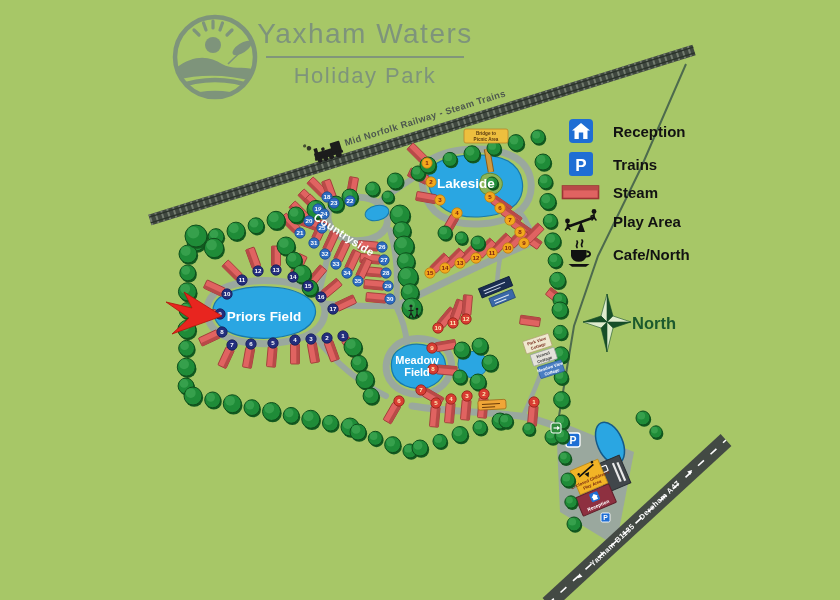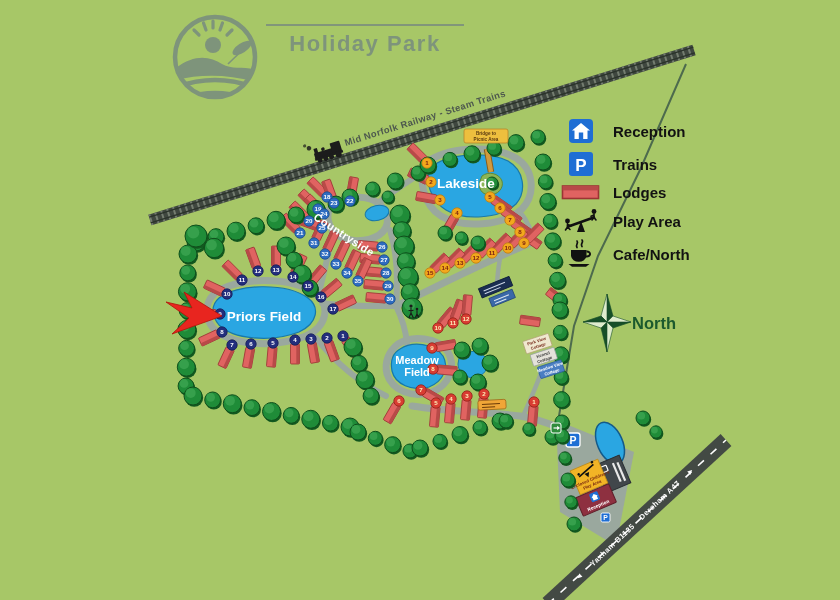--- a/index.html
+++ b/index.html
@@ -5,21 +5,21 @@
   html,body{margin:0;padding:0;}
   .stage{position:relative;width:840px;height:600px;background:#a7c767;overflow:hidden;
          font-family:"Liberation Sans",sans-serif;}
   .stage svg{display:block;}
   #park-svg{position:absolute;left:0;top:0;}
   #park-svg text{font-family:"Liberation Sans",sans-serif;}
   .logo{position:absolute;left:158px;top:4px;}
   .title-block{position:absolute;left:252px;top:18px;width:226px;text-align:center;color:#7e947b;}
   .title{font-size:28px;letter-spacing:1.5px;font-weight:500;}
   .divider{height:2px;background:#7e947b;margin:6px 14px 5px;opacity:.95;}
-  .subtitle{font-size:22px;letter-spacing:1.5px;font-weight:700;}
+  .subtitle{font-size:22px;letter-spacing:1.5px;font-weight:400;}
   .legend{position:absolute;left:560px;top:112px;width:220px;height:170px;}
   .legend-row{position:absolute;display:flex;align-items:center;gap:11px;}
   .legend-row .lbl{font-size:15px;font-weight:600;color:#121212;white-space:nowrap;}
   .lr-0{top:6px;}  .lr-1{top:39px;} .lr-2{top:72px;} .lr-3{top:96px;} .lr-4{top:127px;}
   .licon{flex:0 0 auto;display:flex;justify-content:center;width:42px;}
 </style>
 </head>
 <body>
 
 <div class="stage">
@@ -1206,20 +1206,21 @@
       </g>
       <path d="M18,64 C36,50 52,52 64,60 C74,66 86,62 98,66 L98,78 C70,70 42,70 18,76 Z" stroke="none"></path>
       <path d="M16,84 Q57,68 98,84" fill="none" stroke-width="4.5"></path>
       <path d="M22,96 Q57,82 92,96" fill="none" stroke-width="4.5"></path>
       <ellipse cx="84" cy="44" rx="11" ry="4.8" transform="rotate(-33 84 44)" stroke="none"></ellipse>
       <path d="M70,60 Q80,50 94,38" fill="none" stroke-width="1.6"></path>
     </g>
   </svg>
 </div>
 <div class="title-block">
+  <div class="title">Yaxham Waters</div>
   <div class="divider"></div>
   <div class="subtitle">Holiday Park</div>
 </div>
 
 <div class="legend">
   <div class="legend-row lr-0">
     <span class="licon">
       <svg width="26" height="26" viewBox="0 0 26 26">
         <rect x="1" y="1" width="24" height="24" rx="4" fill="#1f6ed4"></rect>
         <path d="M13 5 L4 12.5 H6.5 V21 H19.5 V12.5 H22 Z" fill="#fff"></path>
@@ -1237,21 +1238,21 @@
         </span>
     <span class="lbl">Trains</span>
   </div>
   <div class="legend-row lr-2">
     <span class="licon">
       <svg width="40" height="17" viewBox="0 0 40 17">
         <rect x="1.5" y="2" width="36" height="12.5" fill="#e06361" stroke="#9c3434" stroke-width="1.6"></rect>
         <rect x="1.5" y="2" width="36" height="4.4" fill="#b84a48"></rect>
       </svg>
         </span>
-    <span class="lbl">Lodges</span>
+    <span class="lbl">Steam</span>
   </div>
   <div class="legend-row lr-3">
     <span class="licon">
       <svg width="36" height="27" viewBox="0 0 36 27">
         <path d="M4 19 L32 9" stroke="#111" stroke-width="2.6"></path>
         <path d="M14 24 L22 24 L18 13 Z" fill="#111"></path>
         <circle cx="4.5" cy="13" r="2.4" fill="#111"></circle>
         <path d="M4.5,15.5 L4.5,19 M4.5,16.5 L8,17.8 M4.5,19 L2.5,22 M4.5,19 L7,21.5" stroke="#111" stroke-width="1.6" stroke-linecap="round" fill="none"></path>
         <circle cx="31" cy="3.5" r="2.4" fill="#111"></circle>
         <path d="M31,6 L31,9.5 M31,7 L28,8.2 M31,9.5 L29,12 M31,9.5 L33,12" stroke="#111" stroke-width="1.6" stroke-linecap="round" fill="none"></path>

